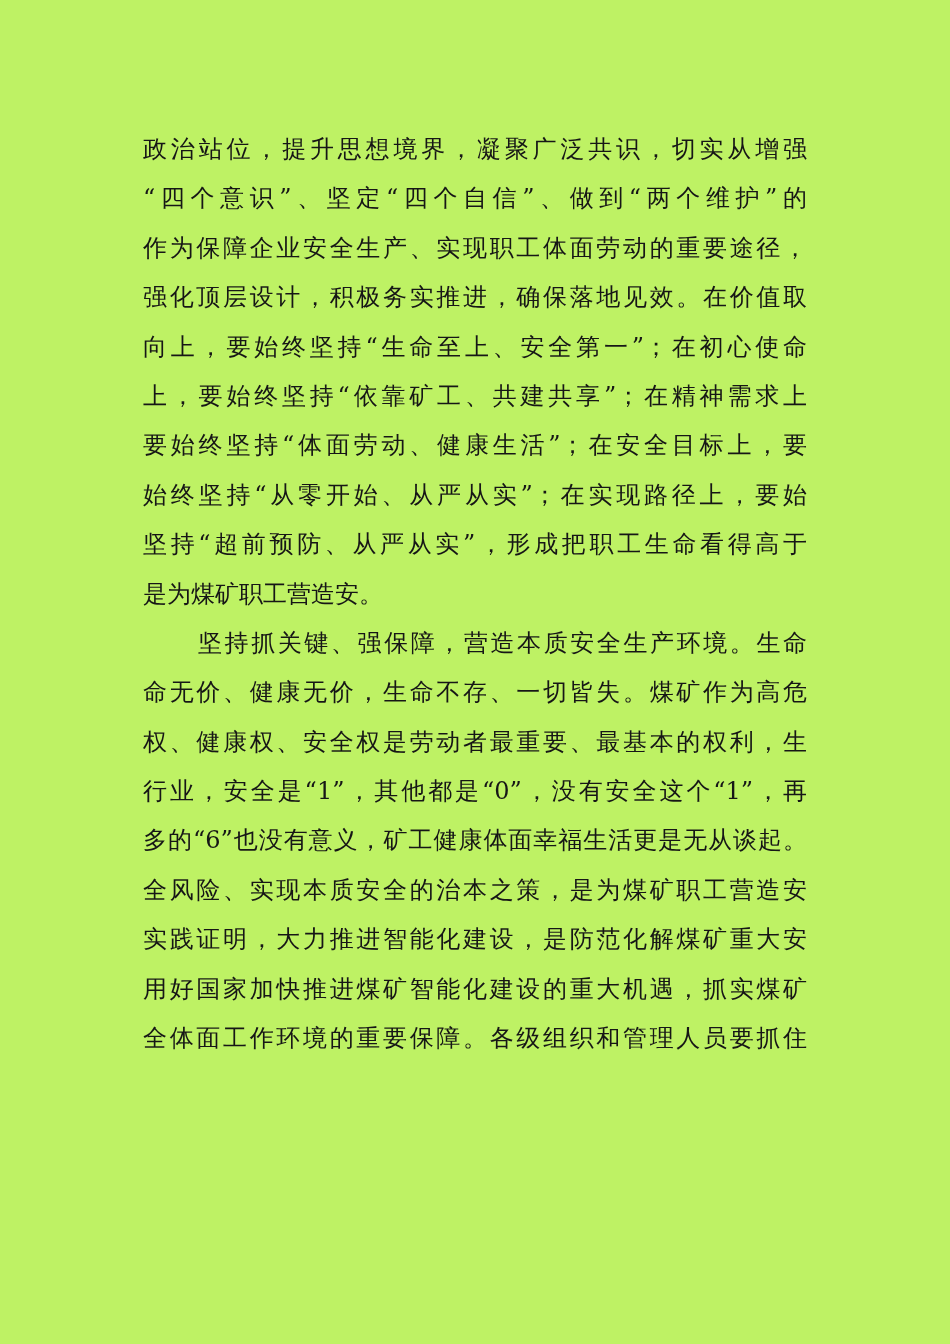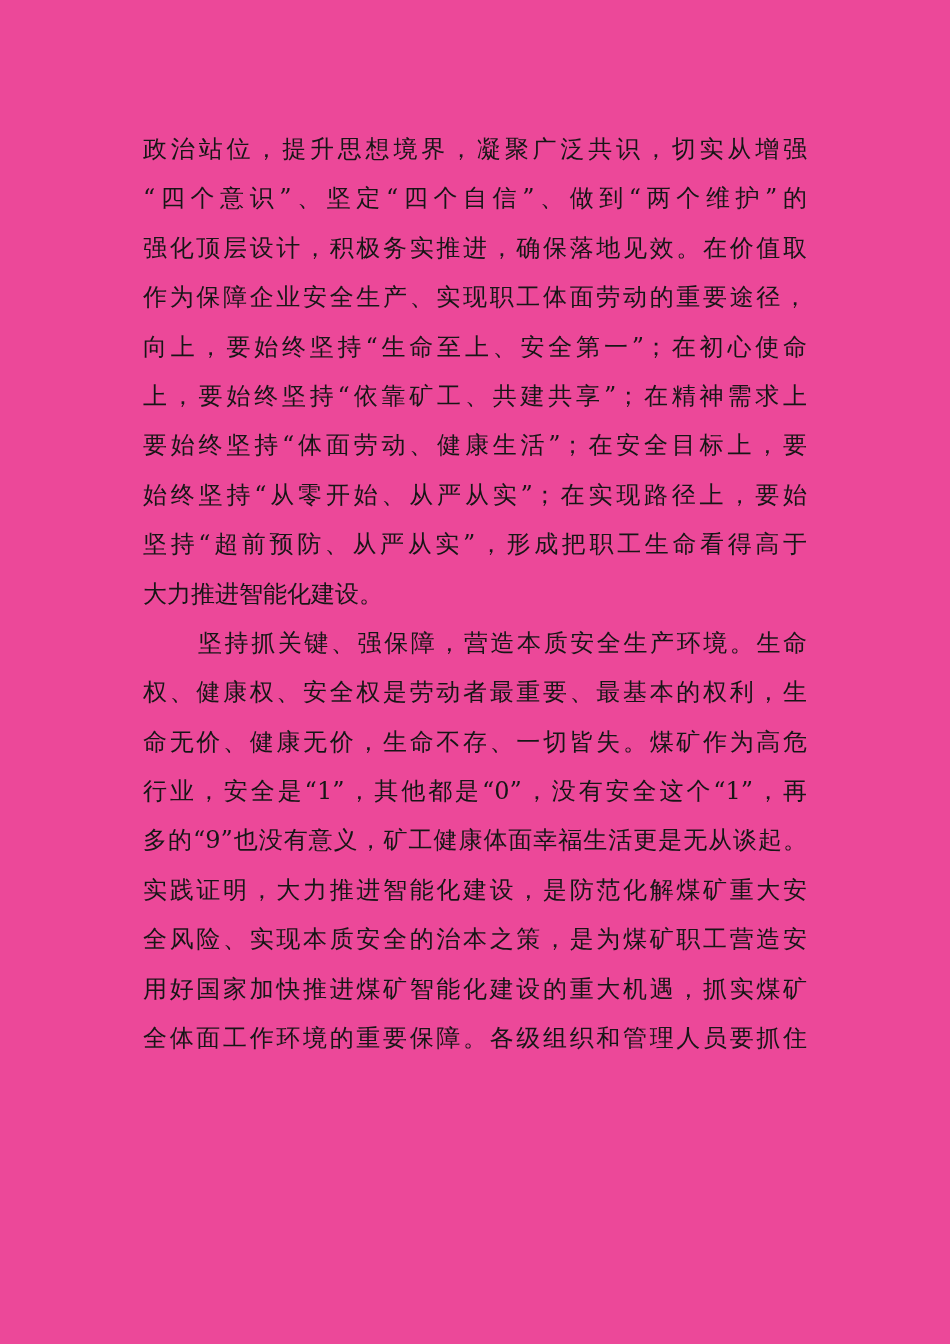--- a/index.html
+++ b/index.html
@@ -9,21 +9,21 @@
   body {
     width: 950px;
     height: 1344px;
     background: #ffffff;
     font-family: "DejaVu Serif", serif;
   }
   .page {
     position: relative;
     width: 950px;
     height: 1344px;
-    background: #ec4899;
+    background: #bef264;
     overflow: hidden;
   }
   .text-block {
     position: absolute;
     left: 143px;
     top: 125px;
     width: 664px;
     font-size: 24px;
     line-height: 49.4px;
     color: #161616;
@@ -43,31 +43,31 @@
     text-align-last: left;
   }
 </style>
 </head>
 <body>
 
 <div class="page">
   <div class="text-block" id="text-block">
       <div class="line">政治站位，提升思想境界，凝聚广泛共识，切实从增强</div>
       <div class="line">“四个意识”、坚定“四个自信”、做到“两个维护”的</div>
+      <div class="line">作为保障企业安全生产、实现职工体面劳动的重要途径，</div>
       <div class="line">强化顶层设计，积极务实推进，确保落地见效。在价值取</div>
-      <div class="line">作为保障企业安全生产、实现职工体面劳动的重要途径，</div>
       <div class="line">向上，要始终坚持“生命至上、安全第一”；在初心使命</div>
       <div class="line">上，要始终坚持“依靠矿工、共建共享”；在精神需求上</div>
       <div class="line">要始终坚持“体面劳动、健康生活”；在安全目标上，要</div>
       <div class="line">始终坚持“从零开始、从严从实”；在实现路径上，要始</div>
       <div class="line">坚持“超前预防、从严从实”，形成把职工生命看得高于</div>
-      <div class="line para-end">大力推进智能化建设。</div>
+      <div class="line para-end">是为煤矿职工营造安。</div>
       <div class="line indent">坚持抓关键、强保障，营造本质安全生产环境。生命</div>
+      <div class="line">命无价、健康无价，生命不存、一切皆失。煤矿作为高危</div>
       <div class="line">权、健康权、安全权是劳动者最重要、最基本的权利，生</div>
-      <div class="line">命无价、健康无价，生命不存、一切皆失。煤矿作为高危</div>
       <div class="line">行业，安全是“1”，其他都是“0”，没有安全这个“1”，再</div>
-      <div class="line">多的“9”也没有意义，矿工健康体面幸福生活更是无从谈起。</div>
+      <div class="line">多的“6”也没有意义，矿工健康体面幸福生活更是无从谈起。</div>
+      <div class="line">全风险、实现本质安全的治本之策，是为煤矿职工营造安</div>
       <div class="line">实践证明，大力推进智能化建设，是防范化解煤矿重大安</div>
-      <div class="line">全风险、实现本质安全的治本之策，是为煤矿职工营造安</div>
       <div class="line">用好国家加快推进煤矿智能化建设的重大机遇，抓实煤矿</div>
       <div class="line">全体面工作环境的重要保障。各级组织和管理人员要抓住</div>
     </div>
 </div>
 
 </body></html>

